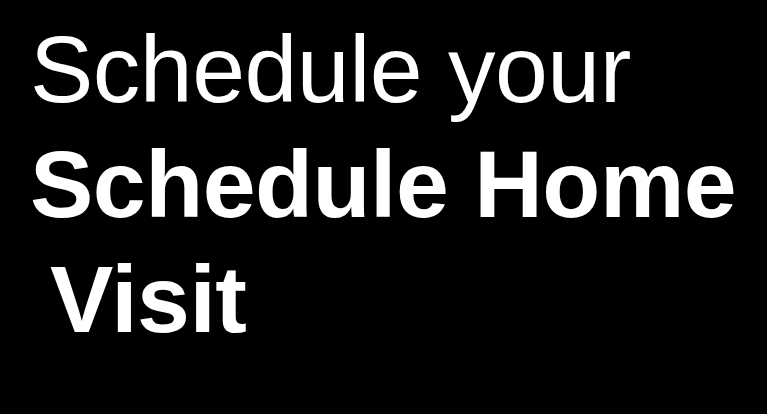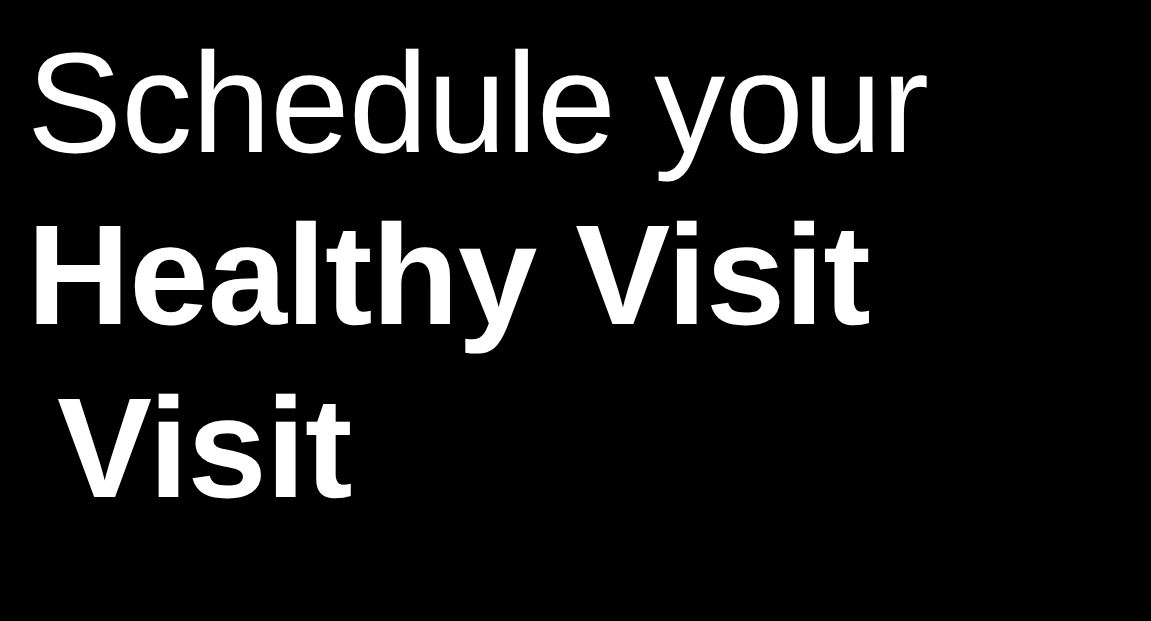--- a/index.html
+++ b/index.html
@@ -15,21 +15,21 @@
   #screen {
     position: relative;
     width: 767px;
     height: 414px;
     background: #000000;
     overflow: hidden;
   }
 
   .headline-block {
     position: absolute;
-    left: 18px;
+    left: 30px;
     top: 0px;
     width: 720px;
   }
 
   .headline-line {
     display: block;
     color: #ffffff;
     font-family: "Liberation Sans", sans-serif;
     font-size: 95px;
     line-height: 115px;
@@ -51,17 +51,17 @@
   .headline-line.line-2 { margin-top: 0px; }
   .headline-line.line-3 { margin-top: 0px; margin-left: 20px; }
 </style>
 </head>
 <body>
 
 <div id="screen">
 
   <div class="headline-block">
     <span class="headline-line line-1 weight-regular">Schedule your</span>
-    <span class="headline-line line-2 weight-bold">Healthy Visit</span>
+    <span class="headline-line line-2 weight-bold">Schedule Home</span>
     <span class="headline-line line-3 weight-bold">Visit</span>
   </div>
 
 </div>
 
 </body></html>

